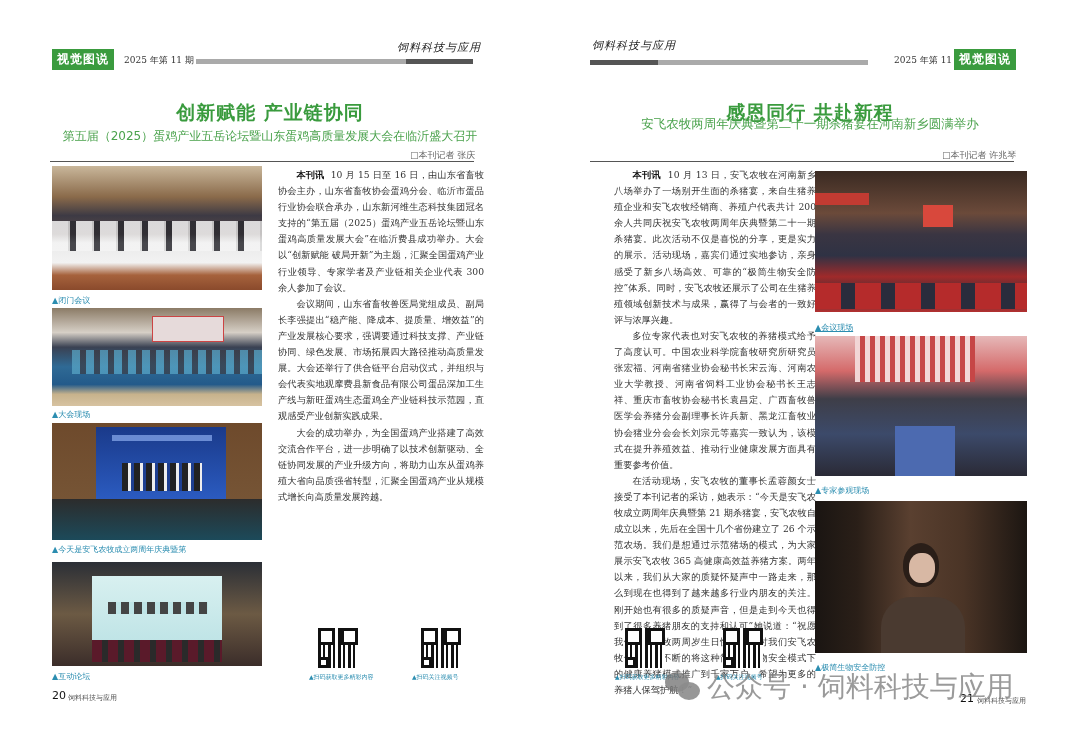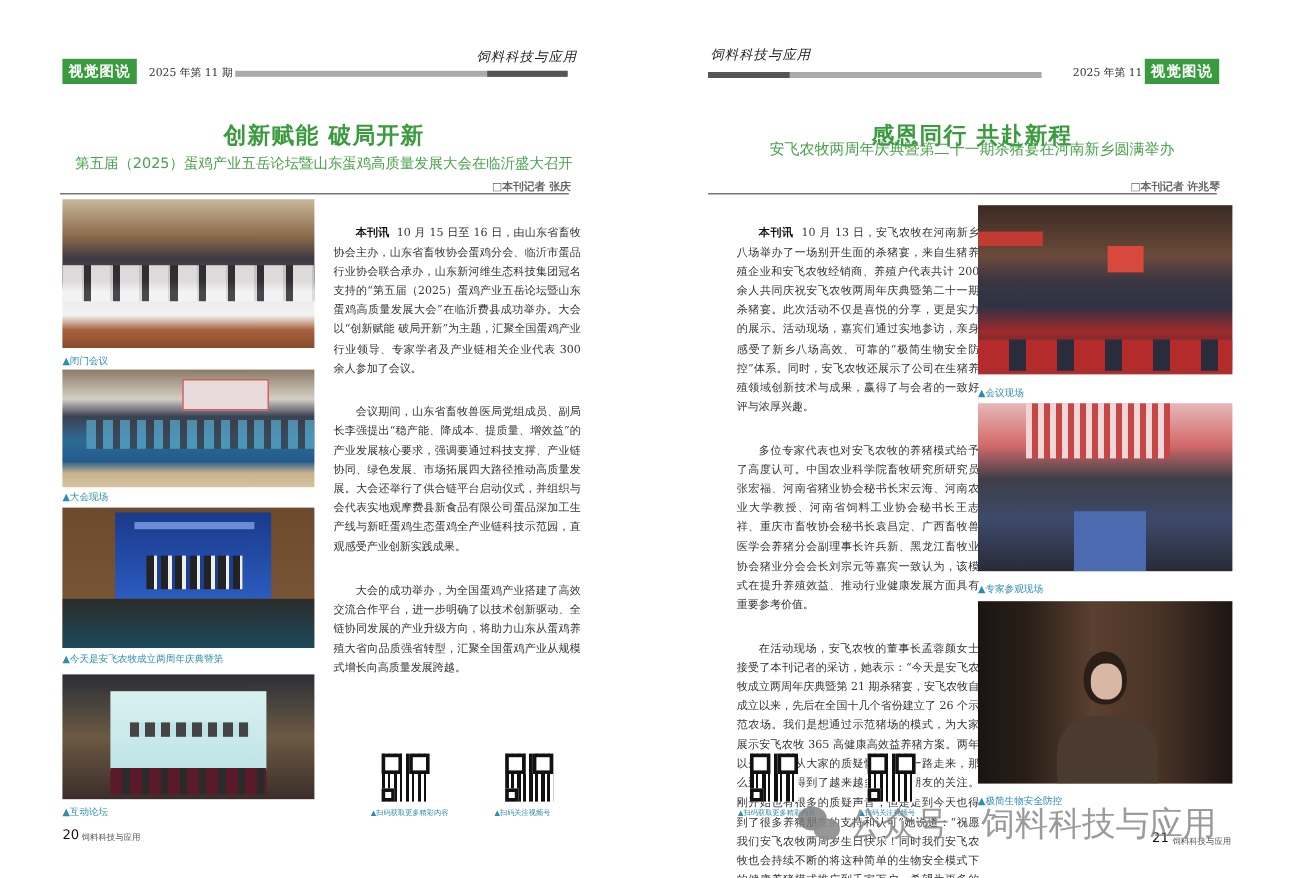--- a/index.html
+++ b/index.html
@@ -12,30 +12,30 @@
   
   .section-badge { position:absolute; background:#3a9b3e; color:#fff; font-family:"DejaVu Sans", sans-serif; font-weight:bold; font-size:12px; padding:2px 5px; letter-spacing:1px; }
   .issue { position:absolute; font-size:9px; color:#333; }
   .mag-logo { position:absolute; font-size:11px; color:#222; font-style:italic; letter-spacing:1px; }
   .bar { position:absolute; height:5px; background:#aaa; }
   .bar .dark { position:absolute; top:0; height:5px; background:#555; }
 
   
   .main-title { position:absolute; left:0; width:100%; text-align:center; font-family:"DejaVu Sans", sans-serif; font-weight:bold; color:#3a9b3e; font-size:19px; letter-spacing:1px; }
   .sub-title { position:absolute; left:50px; width:440px; text-align:center; font-family:"DejaVu Sans", sans-serif; color:#4aa24c; font-size:12.5px; white-space:nowrap; }
-  .byline { position:absolute; font-size:9px; color:#666; font-family:"DejaVu Sans", sans-serif;font-weight:bold; }
+  .byline { position:absolute; font-size:9px; color:#666; font-family:"DejaVu Sans", sans-serif; }
   .rule { position:absolute; height:1px; background:#555; }
 
   
   .photo { position:absolute; overflow:hidden; }
   .caption { position:absolute; font-size:8px; color:#2b8db0; font-family:"DejaVu Sans", sans-serif; }
 
   
   .body-text { position:absolute; font-size:9.2px; line-height:16.1px; color:#333; text-align:justify; }
-  .body-text p { text-indent:2em;margin-top:20px; }
+  .body-text p { text-indent:2em; }
   .body-text b { color:#111; }
 
   .qr { position:absolute; width:40px; height:40px; background:
       repeating-linear-gradient(90deg,#111 0 3px,#fff 3px 5px,#111 5px 7px,#fff 7px 10px),
       #fff; }
   .qr::before, .qr::after { content:""; position:absolute; width:11px; height:11px; border:3px solid #111; background:#fff; }
   .qr::before { left:0; top:0; }
   .qr::after { right:0; top:0; }
   .qr .q3 { position:absolute; left:0; bottom:0; width:11px; height:11px; border:3px solid #111; background:#fff; }
   .qr-cap { position:absolute; font-size:6px; color:#2b8db0; font-family:"DejaVu Sans", sans-serif; white-space:nowrap; }
@@ -51,21 +51,21 @@
 <body>
 
 <div class="page left">
   <div class="section-badge" style="left:52px;top:49px;">视觉图说</div>
   <div class="issue" style="left:124px;top:54px;">2025 年第 11 期</div>
   <div class="bar" style="left:196px;top:59px;width:277px;">
     <div class="dark" style="left:210px;width:67px;"></div>
   </div>
   <div class="mag-logo" style="left:397px;top:40px;">饲料科技与应用</div>
 
-  <div class="main-title" style="top:100px;">创新赋能    破局开新</div>
+  <div class="main-title" style="top:100px;">创新赋能    产业链协同</div>
   <div class="sub-title" style="top:128px;left:50px;width:440px;font-size:12px;">第五届（2025）蛋鸡产业五岳论坛暨山东蛋鸡高质量发展大会在临沂盛大召开</div>
   <div class="byline" style="left:410px;top:149px;">□本刊记者 张庆</div>
   <div class="rule" style="left:50px;top:161px;width:424px;"></div>
 
   <div class="photo" style="left:52px;top:166px;width:210px;height:124px;background:linear-gradient(180deg,#c9b79b 0%,#8a6a4a 25%,#3d3a44 40%,#5b4a48 55%,#eaeaea 62%,#f2f2f2 78%,#a6623c 88%,#8a4a2c 100%);">
     <div style="position:absolute;left:0;top:55px;width:210px;height:30px;background:repeating-linear-gradient(90deg,#f4f4f4 0 16px,#d8d8d8 16px 18px,#2a2a30 18px 24px);opacity:.85;"></div>
   </div>
   <div class="caption" style="left:52px;top:295px;width:210px;">▲闭门会议</div>
 
   <div class="photo" style="left:52px;top:308px;width:210px;height:98px;background:linear-gradient(180deg,#8b7b66 0%,#d6cfc6 25%,#3a4152 40%,#2f6a95 60%,#235a8a 78%,#c7b28c 88%,#d7c3a1 100%);">
@@ -125,21 +125,21 @@
     <p><b>本刊讯</b>&nbsp;&nbsp;<span>10 月 13 日，安飞农牧在河南新乡八场举办了一场别开生面的杀猪宴，来自生猪养殖企业和安飞农牧经销商、养殖户代表共计 200 余人共同庆祝安飞农牧两周年庆典暨第二十一期杀猪宴。此次活动不仅是喜悦的分享，更是实力的展示。活动现场，嘉宾们通过实地参访，亲身感受了新乡八场高效、可靠的“极简生物安全防控”体系。同时，安飞农牧还展示了公司在生猪养殖领域创新技术与成果，赢得了与会者的一致好评与浓厚兴趣。</span></p>
     <p>多位专家代表也对安飞农牧的养猪模式给予了高度认可。中国农业科学院畜牧研究所研究员张宏福、河南省猪业协会秘书长宋云海、河南农业大学教授、河南省饲料工业协会秘书长王志祥、重庆市畜牧协会秘书长袁昌定、广西畜牧兽医学会养猪分会副理事长许兵新、黑龙江畜牧业协会猪业分会会长刘宗元等嘉宾一致认为，该模式在提升养殖效益、推动行业健康发展方面具有重要参考价值。</p>
     <p>在活动现场，安飞农牧的董事长孟蓉颜女士接受了本刊记者的采访，她表示：“今天是安飞农牧成立两周年庆典暨第 21 期杀猪宴，安飞农牧自成立以来，先后在全国十几个省份建立了 26 个示范农场。我们是想通过示范猪场的模式，为大家展示安飞农牧 365 高健康高效益养猪方案。两年以来，我们从大家的质疑怀疑声中一路走来，那么到现在也得到了越来越多行业内朋友的关注。刚开始也有很多的质疑声音，但是走到今天也得到了很多养猪朋友的支持和认可”她说道：“祝愿我们安飞农牧两周岁生日快乐！同时我们安飞农牧也会持续不断的将这种简单的生物安全模式下的健康养猪模式推广到千家万户，希望为更多的养猪人保驾护航！”</p>
   </div>
 
   <div class="photo" style="left:275px;top:171px;width:212px;height:141px;background:linear-gradient(180deg,#3a2a22 0%,#6b4a3a 30%,#3a3542 45%,#2f3244 60%,#a02a2a 75%,#3b2e38 88%,#b43030 100%);">
     <div style="position:absolute;left:0;top:22px;width:54px;height:12px;background:#c23b32;"></div>
     <div style="position:absolute;left:108px;top:34px;width:30px;height:22px;background:#d8483c;"></div>
     <div style="position:absolute;left:0;top:112px;width:212px;height:26px;background:repeating-linear-gradient(90deg,#b52b2b 0 26px,#2a2c3c 26px 40px);"></div>
   </div>
-  <div class="caption" style="left:275px;top:322px;width:212px;">▲会议现场</div>
+  <div class="caption" style="left:275px;top:322px;width:212px;text-decoration:underline;">▲会议现场</div>
 
   <div class="photo" style="left:275px;top:336px;width:212px;height:140px;background:linear-gradient(180deg,#e6b8b8 0%,#d46a6a 25%,#3e3e48 45%,#3c4a6a 70%,#2a2a36 100%);">
     <div style="position:absolute;left:40px;top:0;width:120px;height:46px;background:repeating-linear-gradient(90deg,#f2d6d6 0 5px,#c64646 5px 10px);"></div>
     <div style="position:absolute;left:80px;top:90px;width:60px;height:50px;background:#4c6ab0;"></div>
   </div>
   <div class="caption" style="left:275px;top:485px;width:212px;">▲专家参观现场</div>
 
   <div class="photo" style="left:275px;top:501px;width:212px;height:152px;background:linear-gradient(90deg,#1a1512 0%,#2a1f18 20%,#5a4030 45%,#4a3426 70%,#1c1612 100%);">
     <div style="position:absolute;left:88px;top:42px;width:36px;height:44px;border-radius:50% 50% 45% 45%;background:#2a1e18;"></div>
     <div style="position:absolute;left:94px;top:52px;width:26px;height:30px;border-radius:45%;background:#d8b8a4;"></div>

